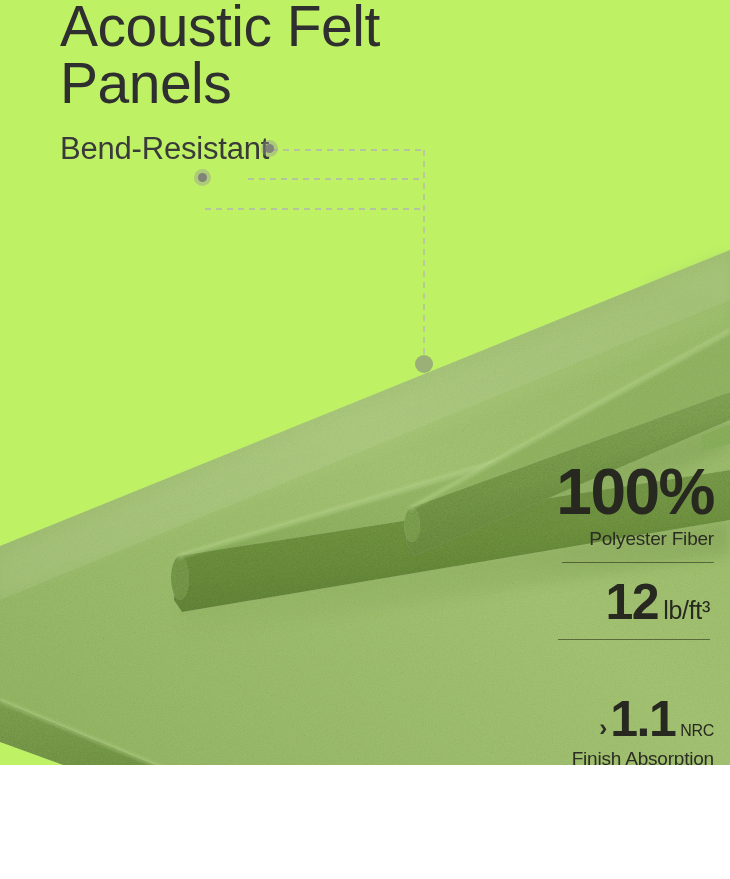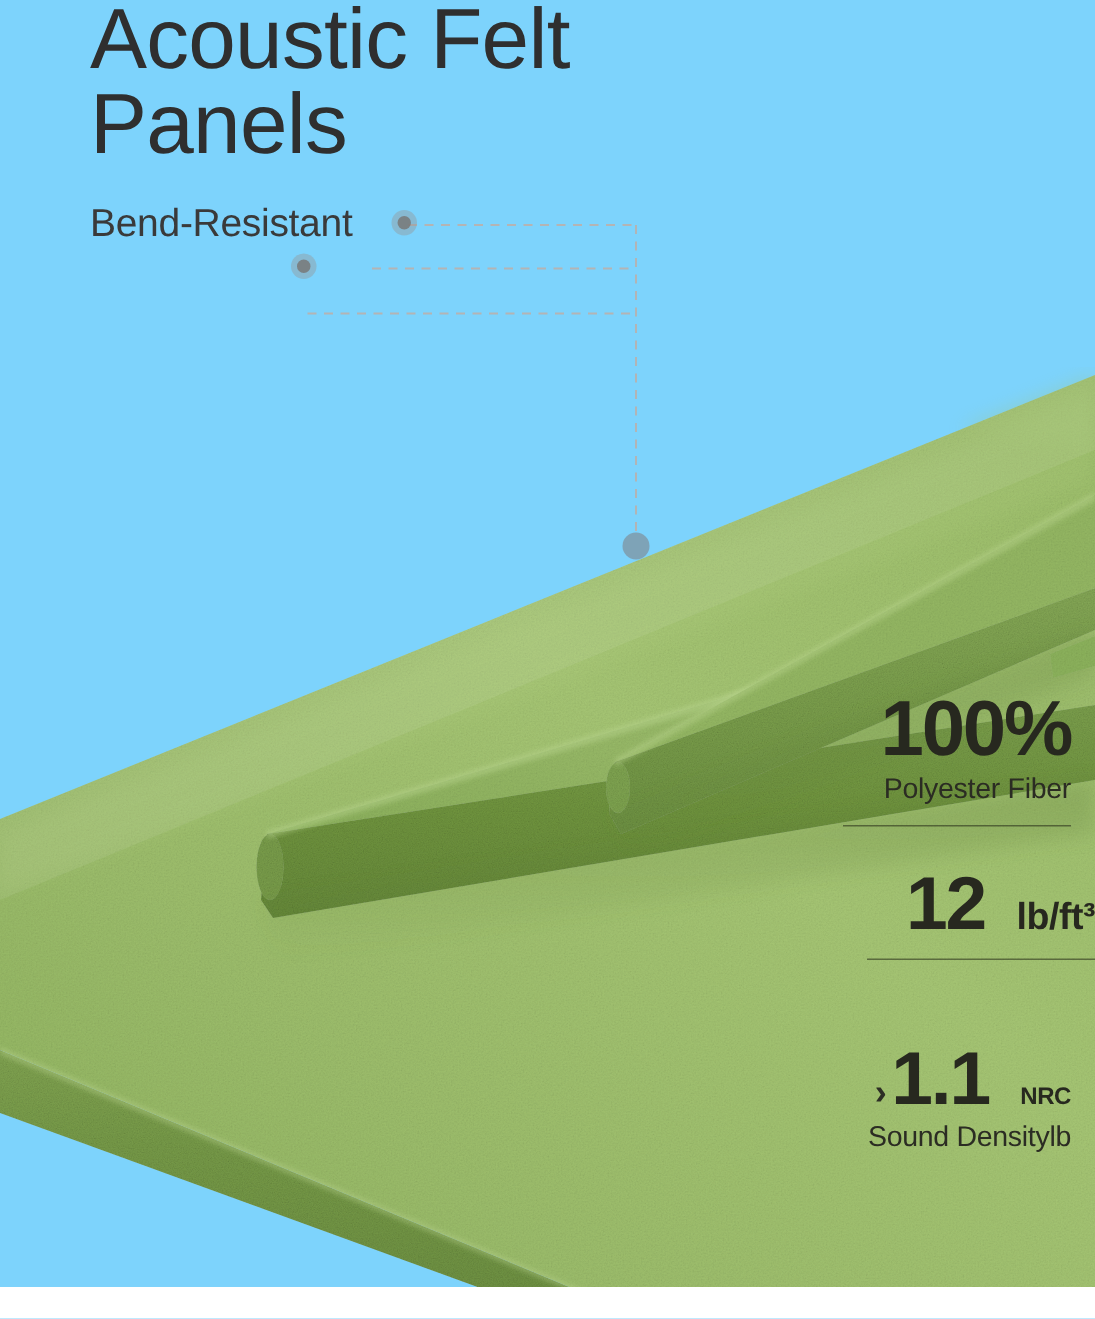--- a/index.html
+++ b/index.html
@@ -3,23 +3,23 @@
 <meta charset="utf-8">
 <style>
   html,body{margin:0;padding:0;background:#fff;}
   body{
     font-family:"Liberation Sans", sans-serif;
     -webkit-font-smoothing:antialiased;
   }
   #stage{
     position:relative;
     width:730px;
-    height:858px;
+    height:765px;
     overflow:hidden;
-    background:#7dd3fc;
+    background:#bef264;
   }
 
   
   #headline{
     position:absolute;
     left:60px;
     top:-2px;
     width:440px;
     font-size:57px;
     line-height:57px;
@@ -37,21 +37,21 @@
     top:134px;
     z-index:40;
   }
   .feat{
     position:relative;
     height:29px;
     display:flex;
     align-items:center;
   }
   .feat-label{
-    font-size:26px;
+    font-size:31px;
     line-height:29px;
     font-weight:400;
     color:#3a3a3a;
     letter-spacing:-0.2px;
     white-space:nowrap;
   }
   .feat-dot{
     position:absolute;
     width:17px;height:17px;
     border-radius:50%;
@@ -102,23 +102,23 @@
     font-weight:700;
     letter-spacing:-1.5px;
     line-height:1;
     display:flex;
     align-items:baseline;
     justify-content:flex-end;
     white-space:nowrap;
   }
   .spec-num{ font-weight:700; }
   .spec-unit{
-    font-weight:700;
+    font-weight:400;
     letter-spacing:-0.3px;
-    margin-left:21px;
+    margin-left:5px;
   }
   .spec-pre{
     font-weight:700;
     margin-right:3px;
     color:#2d2e25;
   }
   .spec-label{
     font-size:19px;
     font-weight:400;
     letter-spacing:-0.2px;
@@ -126,22 +126,22 @@
     margin-top:4px;
     white-space:nowrap;
   }
   .spec-rule{
     height:1px;
     background:rgba(32,36,20,.55);
     margin-top:12px;
   }
 
   #spec1{ right:16px; top:460px; }
-  #spec1 .spec-value{ font-size:52px; }
-  #spec2{ right:0; top:577px; }
+  #spec1 .spec-value{ font-size:64px; }
+  #spec2{ right:20px; top:577px; }
   #spec2 .spec-value{ font-size:50px; }
   #spec2 .spec-unit{ font-size:25px; }
   #spec3{ right:16px; top:694px; }
   #spec3 .spec-value{ font-size:50px; }
   #spec3 .spec-unit{ font-size:16px; }
   #spec3 .spec-pre{ font-size:24px; letter-spacing:0; }
   #spec1 .spec-rule{ width:152px; margin-left:auto; }
   #spec2 .spec-rule{ width:152px; margin-left:auto; }
 </style>
 </head>
@@ -297,16 +297,16 @@
     </div>
     <div class="spec-rule"></div>
   </div>
 
   <div class="spec" id="spec3">
     <div class="spec-value">
       <span class="spec-pre">›</span>
       <span class="spec-num">1.1</span>
       <span class="spec-unit">NRC</span>
     </div>
-    <div class="spec-label">Sound Densitylb</div>
+    <div class="spec-label">Finish Absorption</div>
   </div>
 
 </div>
 
 </body></html>

